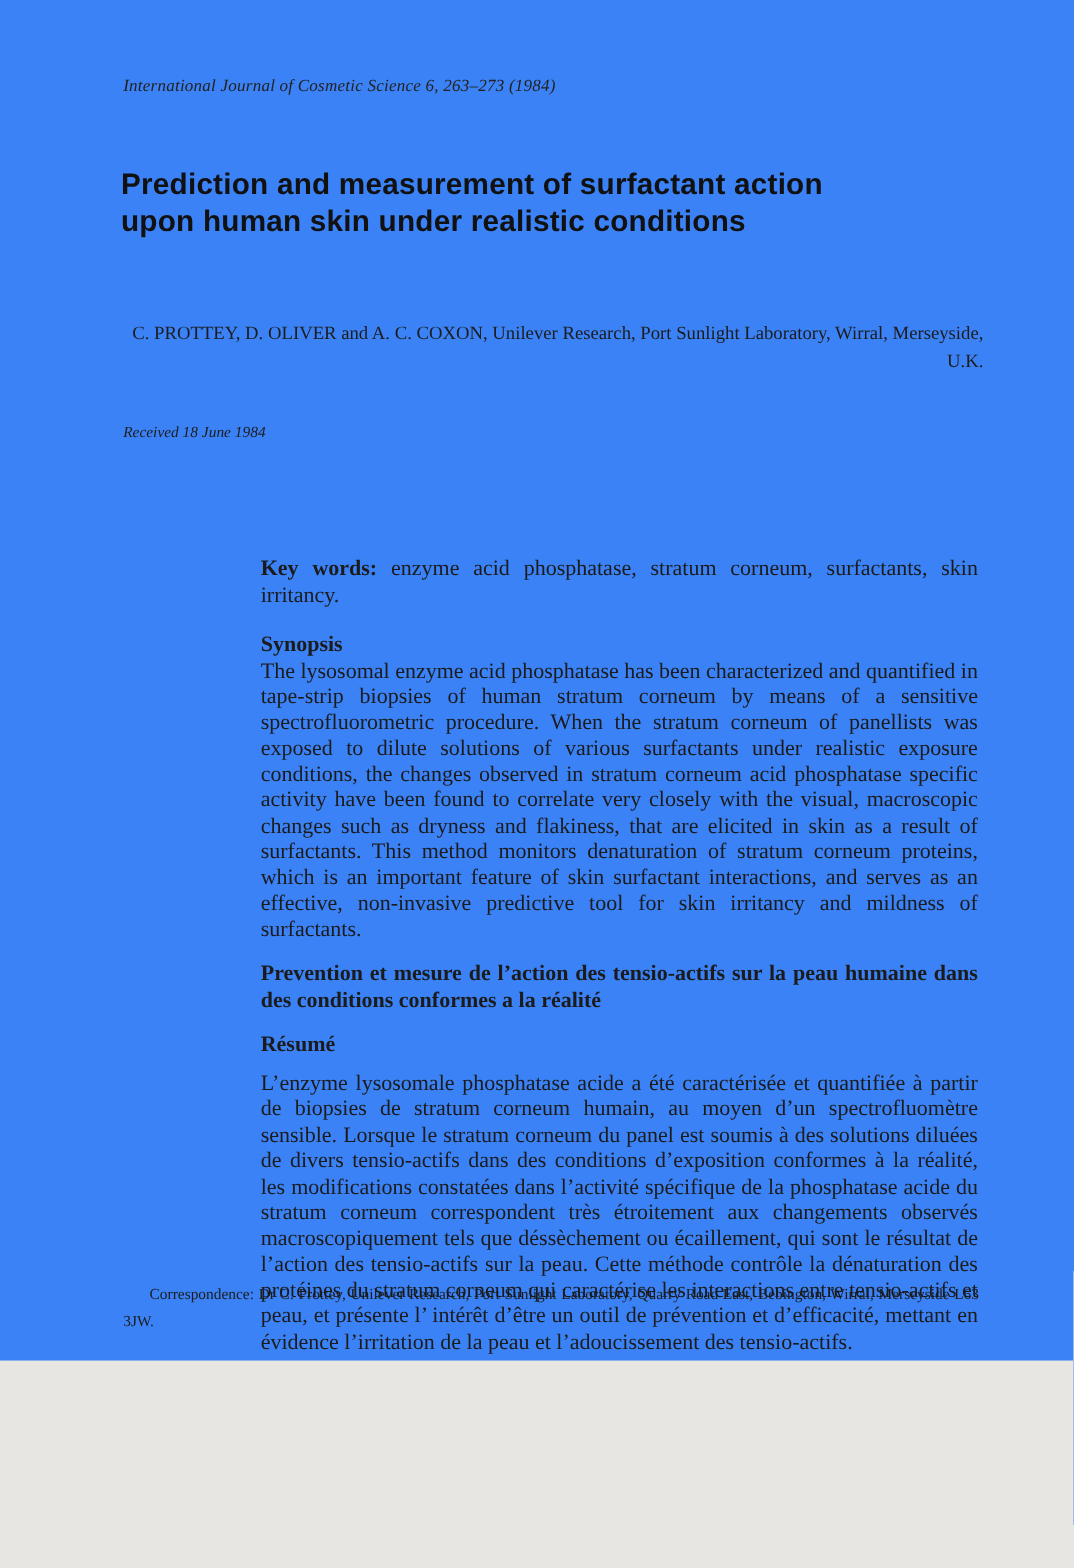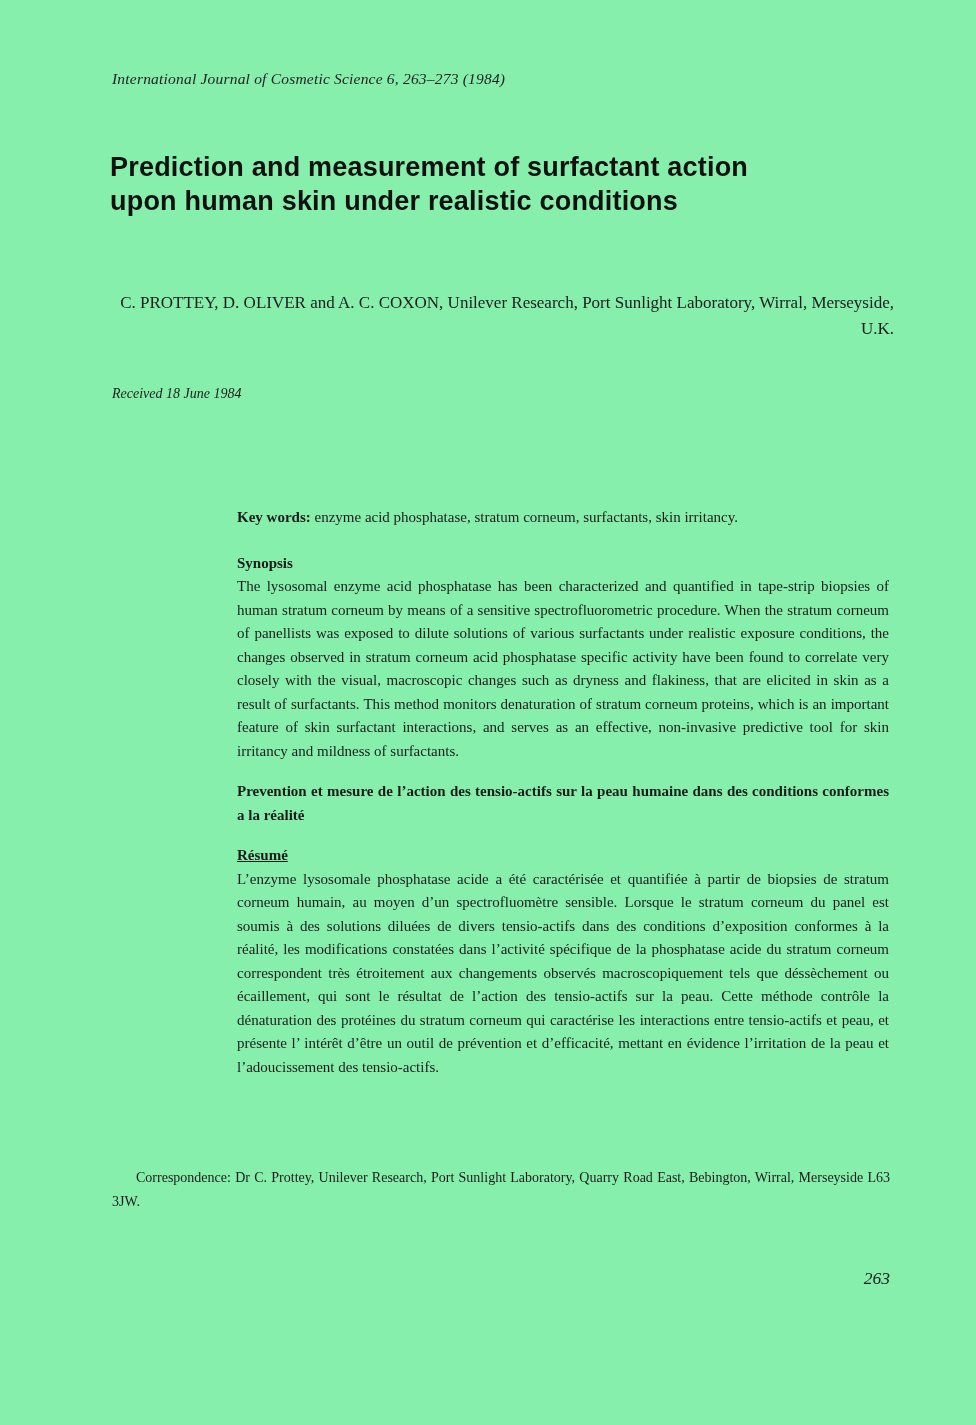--- a/index.html
+++ b/index.html
@@ -3,23 +3,23 @@
 <meta charset="utf-8">
 <style>
   html, body {
     margin: 0;
     padding: 0;
     background: #e8e6e2;
   }
   .page {
     position: relative;
     width: 976px;
-    height: 1425px;
+    height: 1237px;
     margin: 0 auto;
-    background: #86efac;
+    background: #3b82f6;
     overflow: hidden;
     font-family: "Liberation Serif", serif;
     color: #1a1a1a;
   }
   .journal-line {
     position: absolute;
     left: 112px;
     top: 70px;
     font-style: italic;
     font-size: 15.5px;
@@ -54,21 +54,21 @@
     top: 386px;
     font-style: italic;
     font-size: 14px;
     color: #1c1c1c;
   }
   .abstract-block {
     position: absolute;
     left: 237px;
     top: 506px;
     width: 652px;
-    font-size: 15px;
+    font-size: 20px;
     line-height: 23.5px;
     color: #1b1b1b;
   }
   .keywords-line {
     text-align: justify;
     margin: 0 0 22px 0;
   }
   .bold { font-weight: 700; }
   .section-heading {
     font-weight: 700;
@@ -78,22 +78,21 @@
     margin: 0 0 0 0;
     text-align: justify;
   }
   .french-heading {
     font-weight: 700;
     text-align: justify;
     margin: 17px 0 0 0;
   }
   .resume-heading {
     font-weight: 700;
-    margin: 17px 0 0 0;
-    text-decoration: underline;
+    margin: 17px 0 12px 0;
   }
   .correspondence {
     position: absolute;
     left: 112px;
     top: 1166px;
     width: 778px;
     font-size: 14px;
     line-height: 24px;
     text-align: justify;
     text-indent: 24px;

